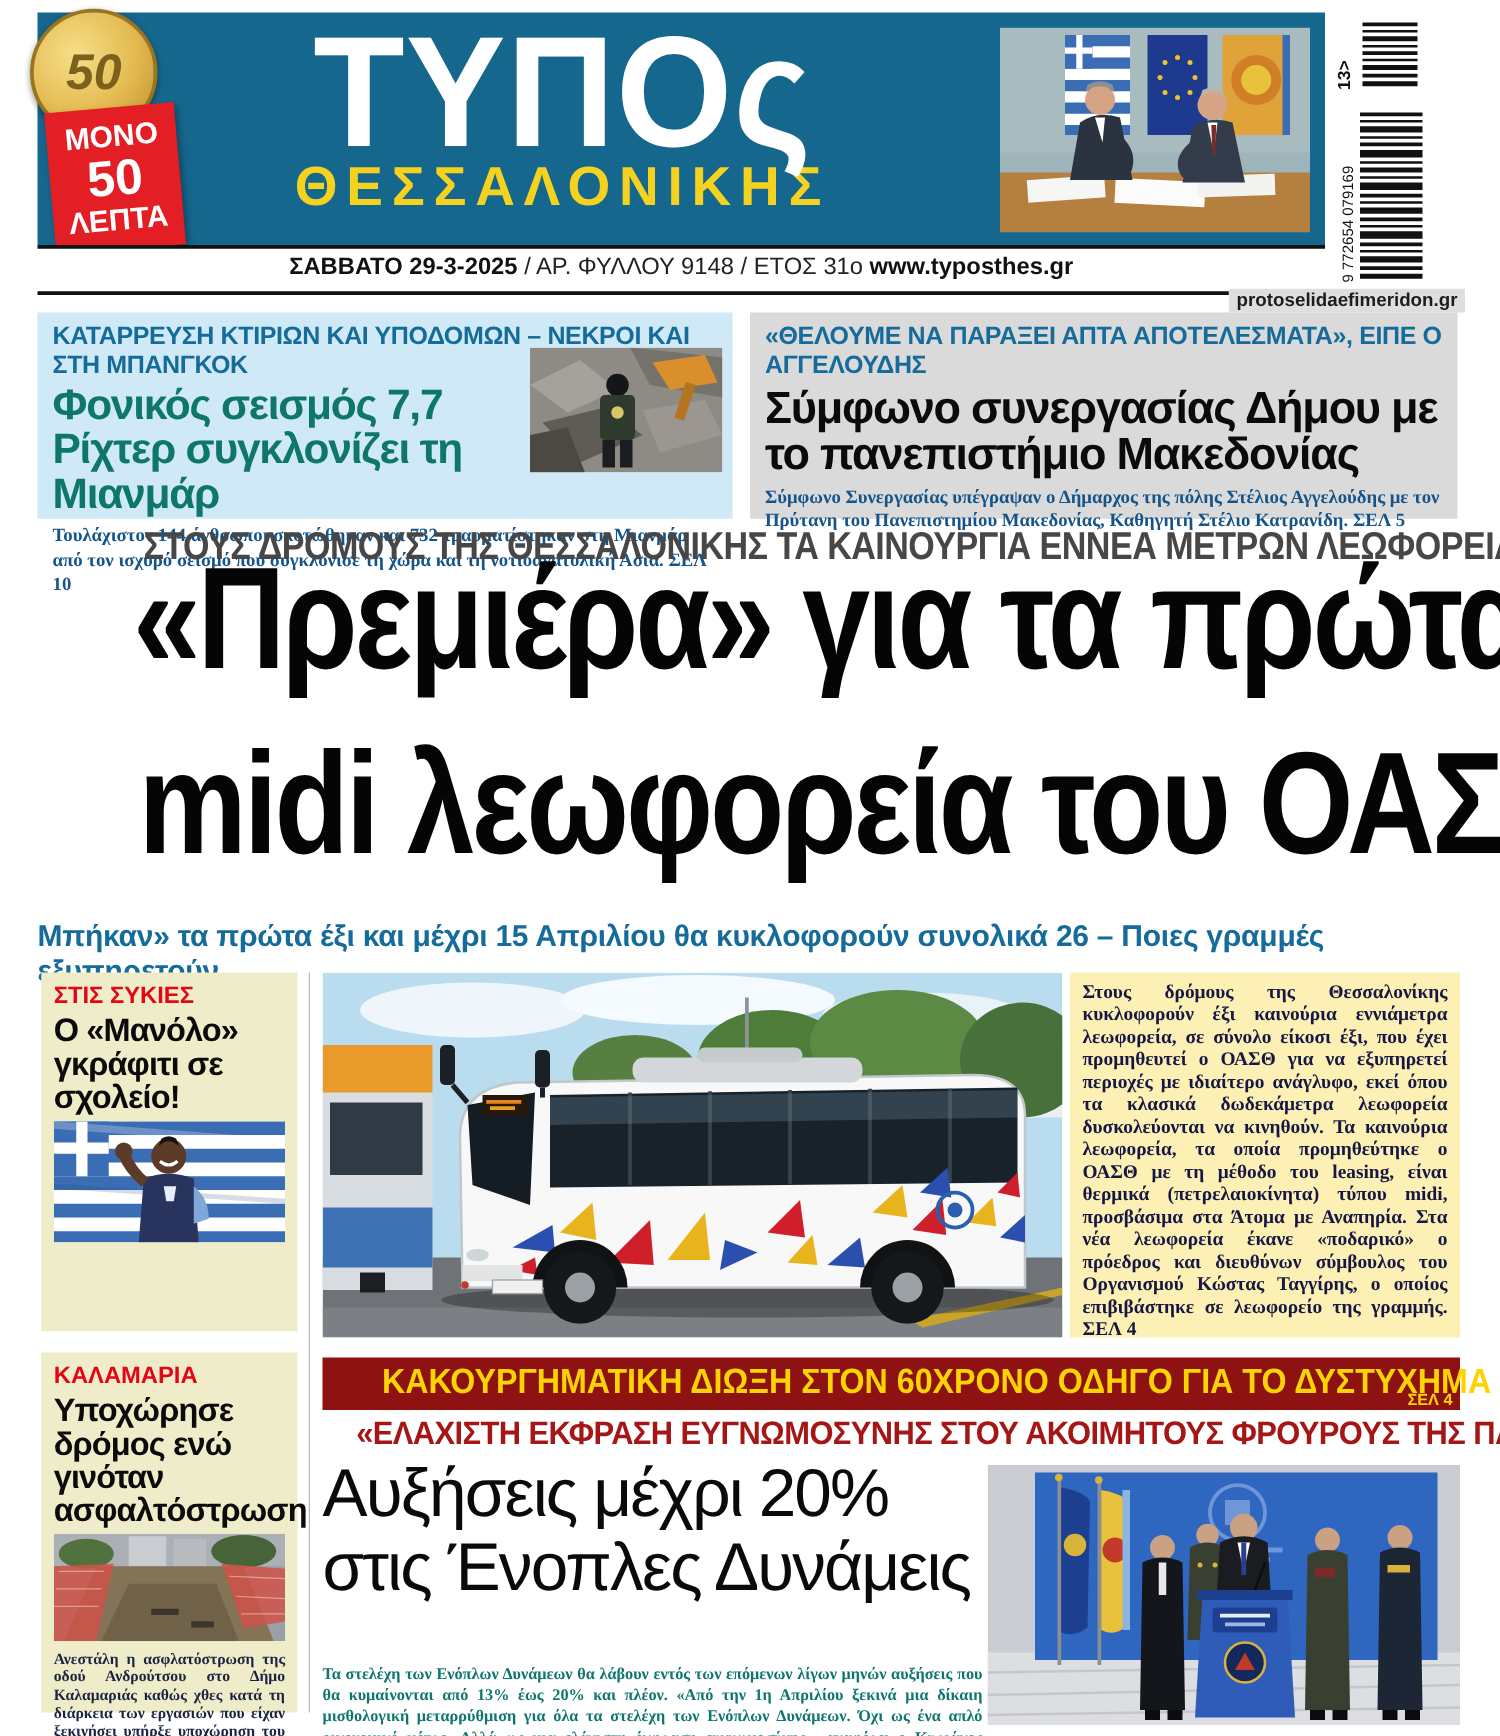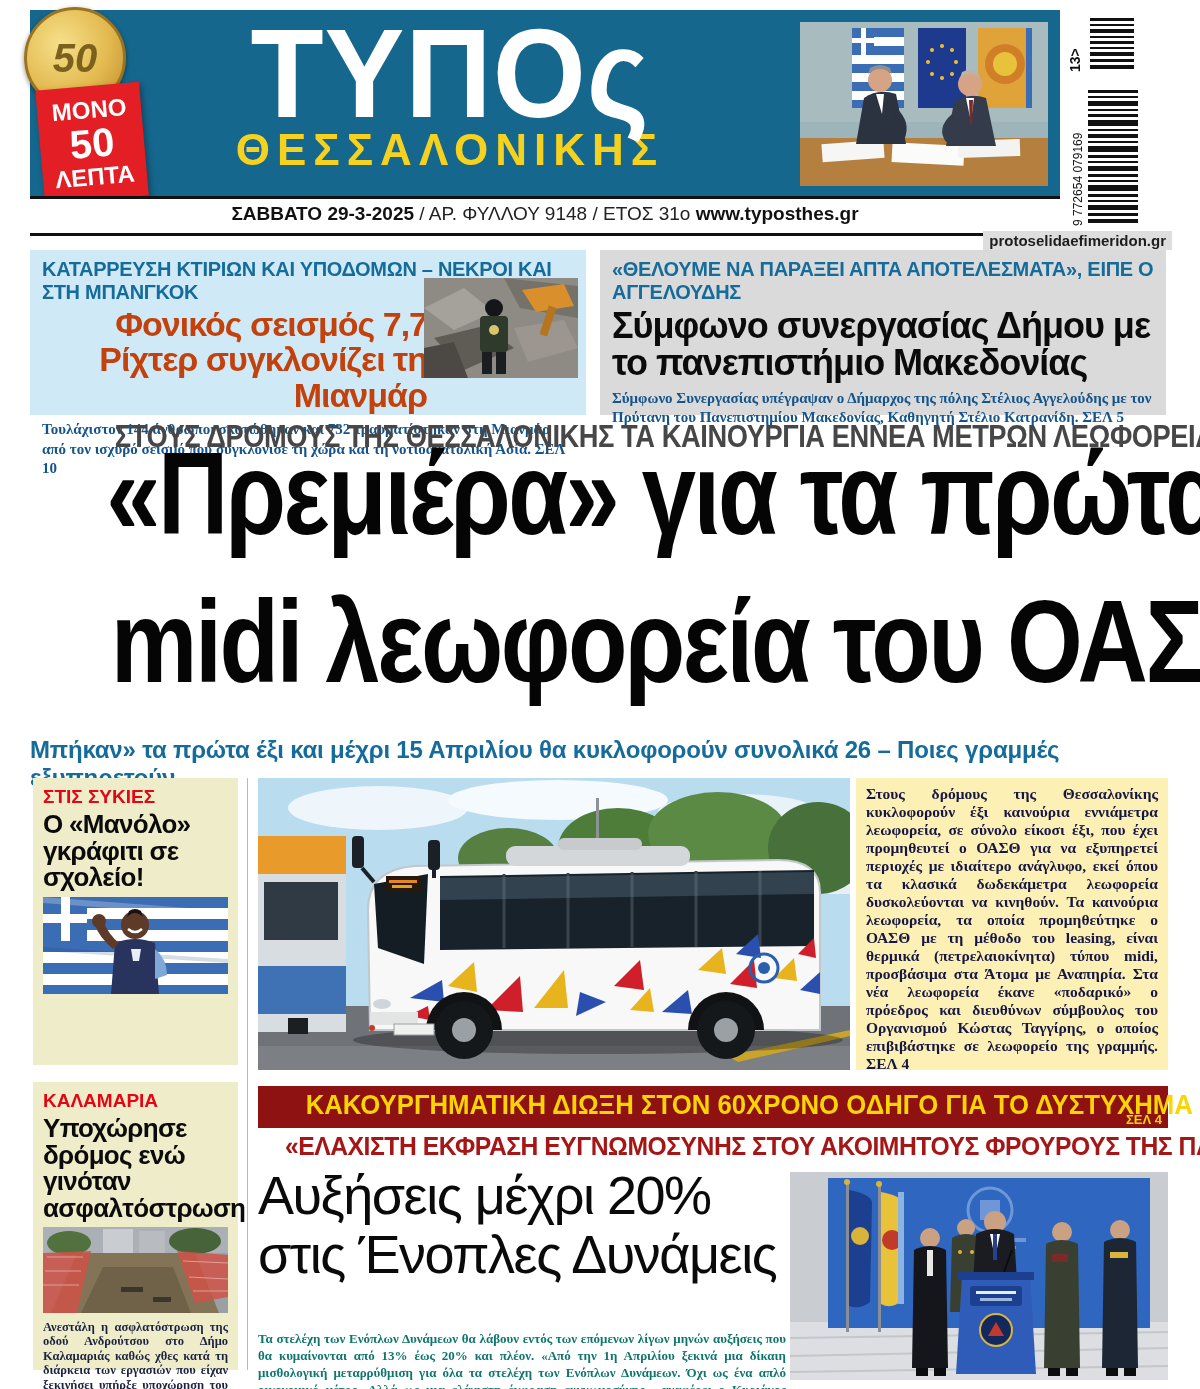--- a/index.html
+++ b/index.html
@@ -34,22 +34,22 @@
   .barcode-wrap{left:1066px;top:12px;width:104px;height:218px;}
   .watermark{right:28px;top:231px;background:#dedede;color:#1d1d1d;
         font-weight:700;font-size:15px;padding:1px 6px;}
 
   
   .box-quake{left:30px;top:250px;width:556px;height:165px;background:#cfeaf6;
         padding:8px 12px;box-sizing:border-box;}
   .box-uni{left:600px;top:250px;width:566px;height:165px;background:#dadada;
         padding:8px 12px;box-sizing:border-box;}
   .kicker-teal{color:#156b9a;font-size:20px;font-weight:800;letter-spacing:-.3px;}
-  .quake-head{font-size:34px;font-weight:800;color:#c2410c;line-height:1.04;
-        letter-spacing:-1px;width:385px;margin-top:3px;text-align:right;}
+  .quake-head{font-size:34px;font-weight:800;color:#0f766e;line-height:1.04;
+        letter-spacing:-1px;width:385px;margin-top:3px;}
   .uni-head{font-size:36px;font-weight:800;color:#0b0b0b;line-height:1.04;
         letter-spacing:-1px;margin-top:3px;}
   .body-blue{color:#14548a;font-family:"Liberation Serif","DejaVu Serif",serif;
         font-weight:700;font-size:15px;line-height:1.3;margin-top:7px;}
   .quake-photo{right:8px;top:28px;width:154px;height:100px;overflow:hidden;}
 
   
   .strap{left:30px;top:419px;width:1140px;text-align:center;}
   .strap span{font-size:31px;font-weight:800;color:#474747;letter-spacing:-.5px;}
   .hl{left:0;width:1200px;text-align:center;color:#050505;font-weight:800;line-height:1;}

